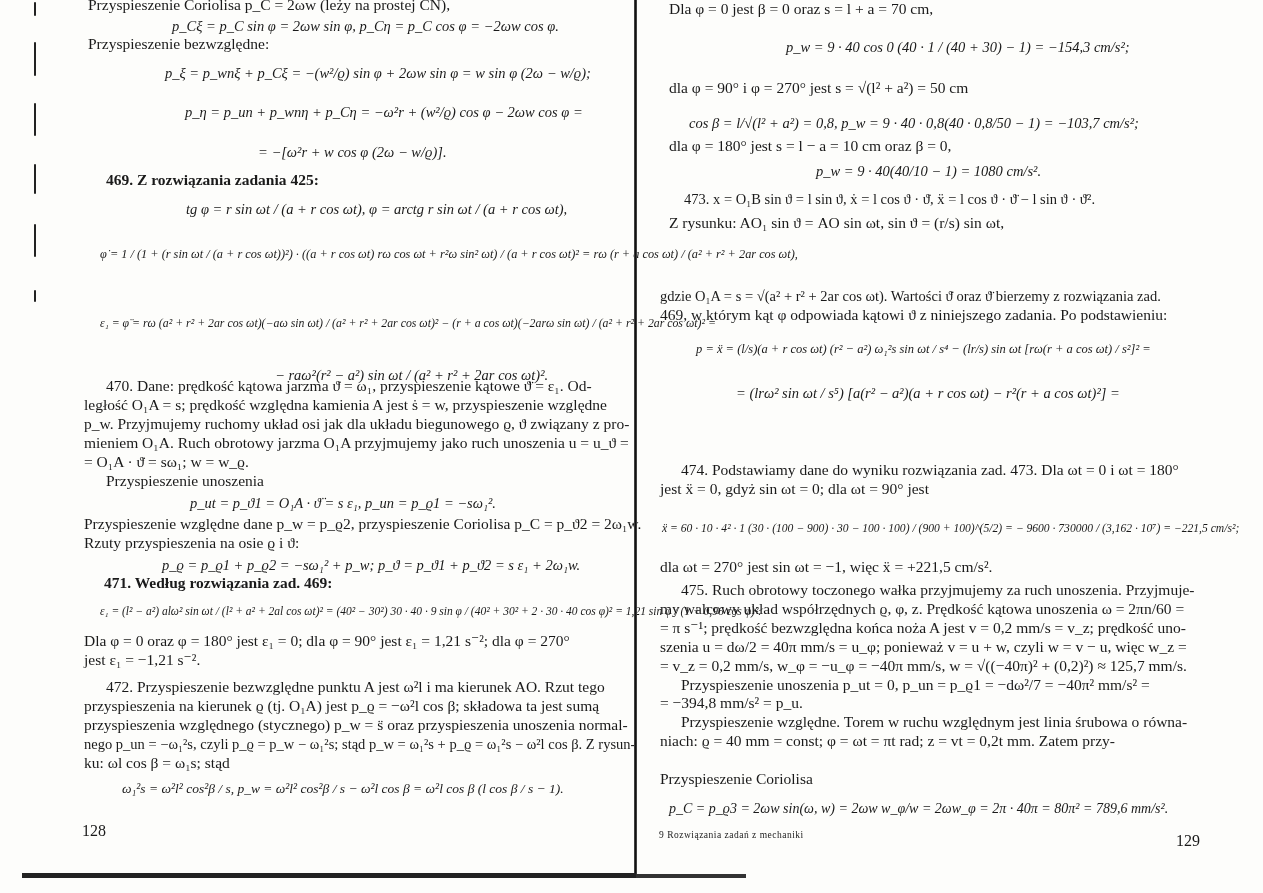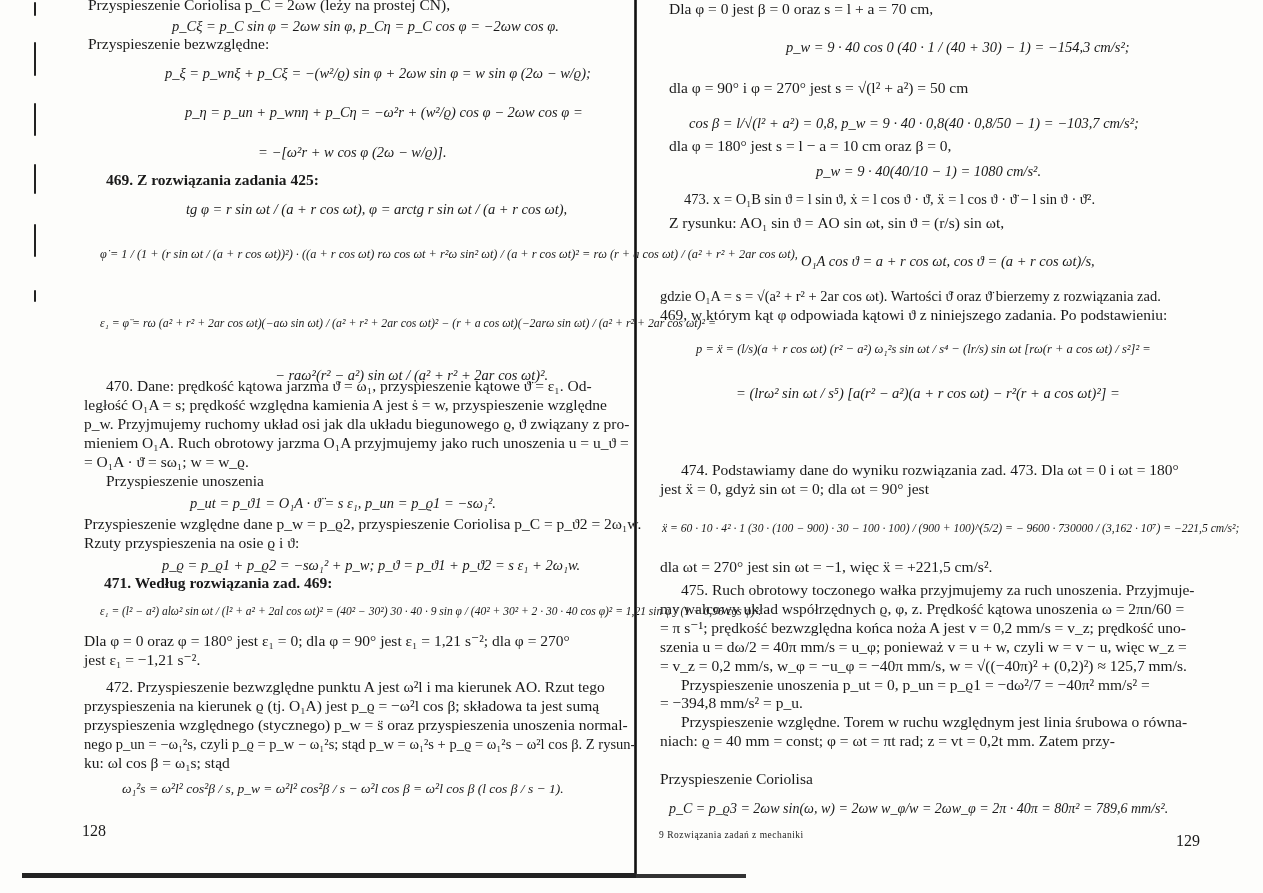--- a/index.html
+++ b/index.html
@@ -96,21 +96,20 @@
   <div class="page page-right">
     <div class="line" style="left:33px;top:0px">Dla φ = 0 jest β = 0 oraz s = l + a = 70 cm,</div>
     <div class="line eq math" style="left:150px;top:38px">p_w = 9 · 40 cos 0 (40 · 1 / (40 + 30) − 1) = −154,3 cm/s²;</div>
     <div class="line" style="left:33px;top:79px">dla φ = 90° i φ = 270° jest s = √(l² + a²) = 50 cm</div>
     <div class="line eq math" style="left:53px;top:114px">cos β = l/√(l² + a²) = 0,8,    p_w = 9 · 40 · 0,8(40 · 0,8/50 − 1) = −103,7 cm/s²;</div>
     <div class="line" style="left:33px;top:137px">dla φ = 180° jest s = l − a = 10 cm oraz β = 0,</div>
     <div class="line eq math" style="left:180px;top:162px">p_w = 9 · 40(40/10 − 1) = 1080 cm/s².</div>
 
     <div class="line eq" style="left:48px;top:190px">473. x = O₁B sin ϑ = l sin ϑ,    ẋ = l cos ϑ · ϑ̇,    ẍ = l cos ϑ · ϑ̈ − l sin ϑ · ϑ̇².</div>
     <div class="line" style="left:33px;top:214px">Z rysunku: AO₁ sin ϑ = AO sin ωt,    sin ϑ = (r/s) sin ωt,</div>
-    <div class="line eq math" style="left:165px;top:252px">O₁A cos ϑ = a + r cos ωt,    cos ϑ = (a + r cos ωt)/s,</div>
     <div class="line" style="left:24px;top:287px;font-size:14.5px">gdzie O₁A = s = √(a² + r² + 2ar cos ωt). Wartości ϑ̇ oraz ϑ̈ bierzemy z rozwiązania zad.</div>
     <div class="line" style="left:24px;top:306px">469, w którym kąt φ odpowiada kątowi ϑ z niniejszego zadania. Po podstawieniu:</div>
     <div class="line eq math" style="left:60px;top:340px;font-size:12.5px">p = ẍ = (l/s)(a + r cos ωt) (r² − a²) ω₁²s sin ωt / s⁴ − (lr/s) sin ωt [rω(r + a cos ωt) / s²]² =</div>
     <div class="line eq math" style="left:100px;top:384px">= (lrω² sin ωt / s⁵) [a(r² − a²)(a + r cos ωt) − r²(r + a cos ωt)²] =</div>
 
     <div class="line" style="left:45px;top:461px">474. Podstawiamy dane do wyniku rozwiązania zad. 473. Dla ωt = 0 i ωt = 180°</div>
     <div class="line" style="left:24px;top:480px">jest ẍ = 0, gdyż sin ωt = 0;    dla ωt = 90° jest</div>
     <div class="line eq math" style="left:26px;top:520px;font-size:11.6px">ẍ = 60 · 10 · 4² · 1 (30 · (100 − 900) · 30 − 100 · 100) / (900 + 100)^(5/2) = − 9600 · 730000 / (3,162 · 10⁷) = −221,5 cm/s²;</div>
     <div class="line" style="left:24px;top:558px">dla ωt = 270° jest sin ωt = −1, więc ẍ = +221,5 cm/s².</div>
 

